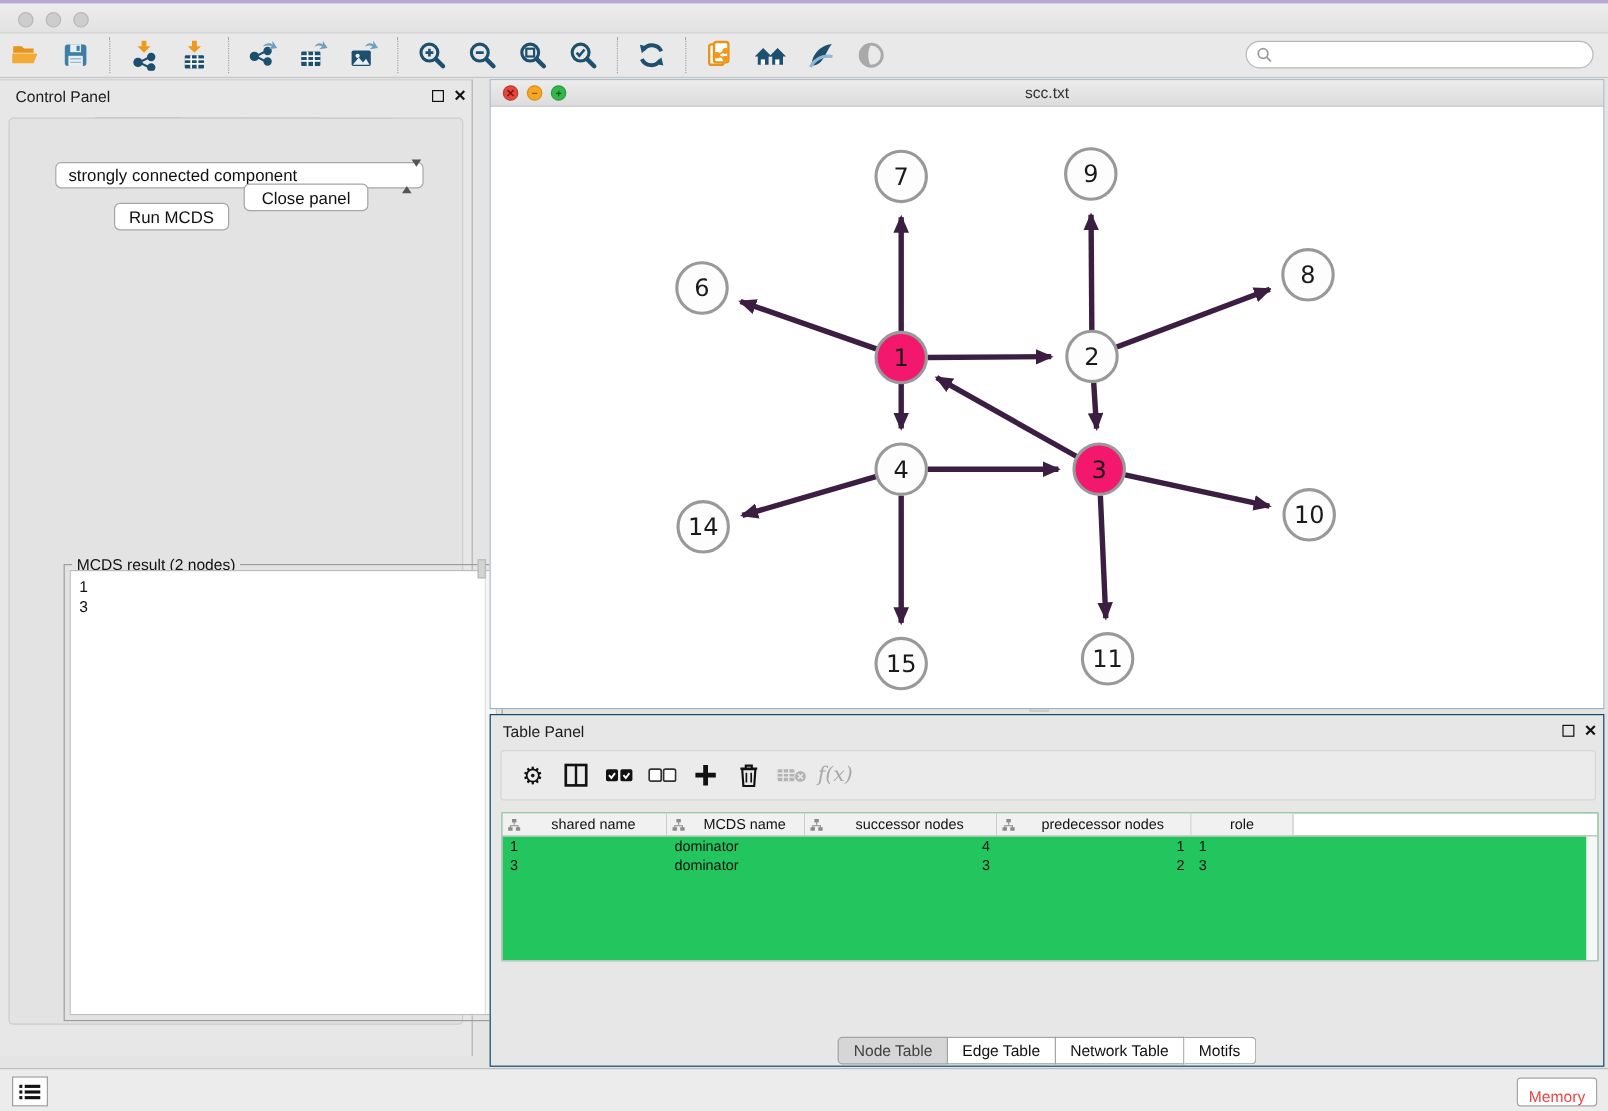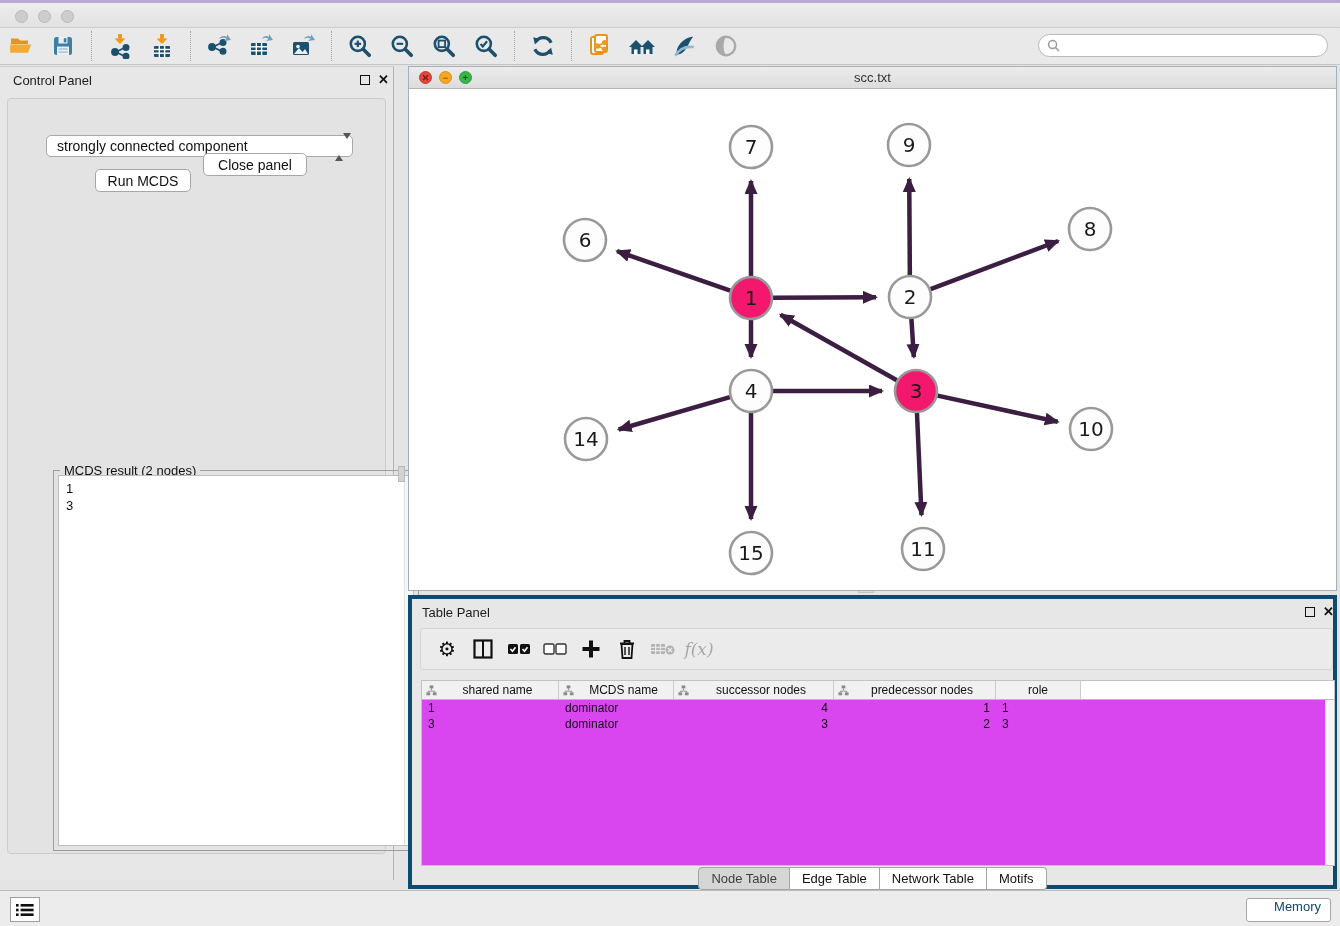--- a/index.html
+++ b/index.html
@@ -47,41 +47,41 @@
   #net-window { left:408px; top:66px; width:929px; height:525px; background:#fff; border:1px solid #9fb0bf; }
   #net-titlebar { position:absolute; left:0; top:0; width:100%; height:22px; background:linear-gradient(#ececec,#dcdcdc); border-bottom:1px solid #b5b5b5; }
   #net-titlebar .title { position:absolute; width:100%; top:3px; text-align:center; font-size:13px; color:#333; }
   .mac-dot { position:absolute; top:4px; width:13px; height:13px; border-radius:50%; font-size:9px; font-weight:bold; text-align:center; line-height:13px; }
   #net-canvas { position:absolute; left:0; top:22px; width:927px; height:501px; background:#fff; }
   #graph-svg { width:100%; height:100%; }
   .grip-v { position:absolute; left:398px; top:466px; width:7px; height:16px; background:#d3d3d3; border:1px solid #b9b9b9; }
   .grip-h { position:absolute; left:858px; top:587px; width:16px; height:6px; background:#d9d9d9; border:1px solid #c2c2c2; }
 
   
-  #table-panel { left:408px; top:595px; width:929px; height:294px; background:#e7e7e7; border:4px solid #0c4a6e; }
+  #table-panel { left:408px; top:595px; width:929px; height:294px; background:#e7e7e7; border:1px solid #0c4a6e; }
   #tp-toolbar { position:absolute; left:8px; top:29px; width:913px; height:42px; background:#ebebeb; border:1px solid #d6d6d6; border-radius:3px; display:flex; align-items:center; padding-left:8px; }
   .tpi { width:36px; height:34px; display:flex; align-items:center; justify-content:center; }
   .gear-glyph { font-size:20px; color:#111; }
   .fx-glyph { font-family:"DejaVu Serif", serif; font-style:italic; font-size:17px; color:#a8a8a8; }
-  #tp-table { position:absolute; left:9px; top:81px; width:914px; height:186px; background:#d946ef; border:1px solid #c2c2c2; }
+  #tp-table { position:absolute; left:9px; top:81px; width:914px; height:124px; background:#22c55e; border:1px solid #c2c2c2; }
   #tp-head { display:flex; height:19px; border-bottom:1px solid #b9b9b9; background:#fff; }
   .th { background:#f1f1f1; border-right:1px solid #cccccc; display:flex; align-items:center; font-size:12px; color:#111; position:relative; }
   .th .lbl { flex:1; text-align:center; }
   .th svg { margin-left:4px; }
   .tr { display:flex; height:16px; font-size:12px; color:#111; }
   .td { padding:1px 6px 0 6px; overflow:hidden; white-space:nowrap; }
   .ralign { text-align:right; }
   #tp-scroll { position:absolute; right:0; top:19px; bottom:0; width:9px; background:#f6f6f6; border-left:1px solid #e4e4e4; }
   #tp-tabs { position:absolute; left:0; right:0; top:268px; height:23px; display:flex; justify-content:center; }
   #tp-tabs .tab { font-size:13px; }
 
   
   #status-bar { left:0; top:890px; width:1340px; height:36px; background:#ececec; border-top:1px solid #bdbdbd; }
   #list-btn { position:absolute; left:10px; top:6px; width:30px; height:25px; background:#fdfdfd; border:1px solid #9e9e9e; display:flex; align-items:center; justify-content:center; }
-  #memory-btn { position:absolute; right:9px; top:7px; height:24px; padding:0 9px; background:#fff; border:1px solid #a6a6a6; border-radius:3px; display:flex; align-items:flex-start; font-size:13px; color:#0c4a6e; }
+  #memory-btn { position:absolute; right:9px; top:7px; height:24px; padding:0 9px; background:#fff; border:1px solid #a6a6a6; border-radius:3px; display:flex; align-items:flex-end; font-size:13px; color:#ef4444;flex-direction:column; }
   #memory-dot { width:12px; height:12px; border-radius:50%; margin-right:6px; }
 </style>
 </head>
 <body>
 
 <div id="stage">
 
   <div id="top-strip" class="abs"></div>
   <div id="titlebar" class="abs">
     <span class="tl" style="left:15px"></span>

